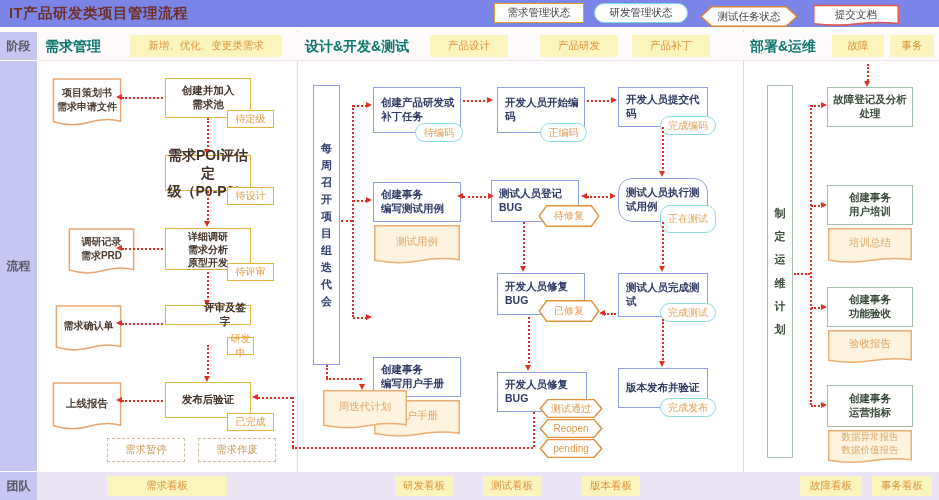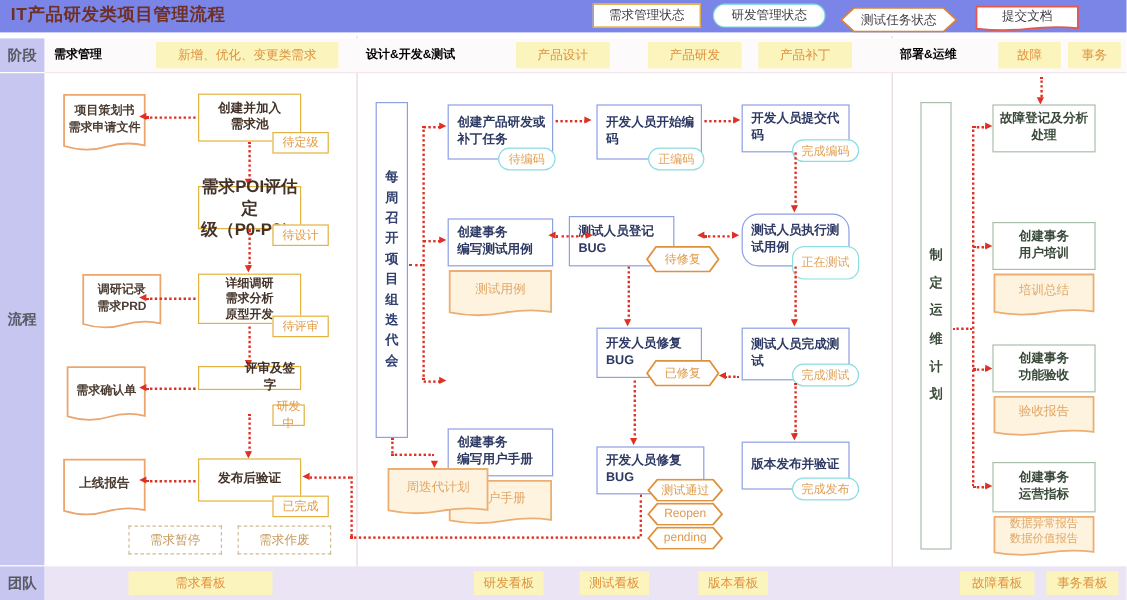--- a/index.html
+++ b/index.html
@@ -12,21 +12,21 @@
   .chip{position:absolute;top:3px;height:20px;background:#fff;display:flex;align-items:center;
         justify-content:center;font-size:10.5px;color:#3f3f46;box-sizing:border-box;}
   .chip.rect{border:1.6px solid #dfa126;}
   .chip.pillc{border:1.6px solid #7fd8de;border-radius:11px;}
   
   .labelcell{position:absolute;left:0;width:37px;background:#c6c6f1;color:#595964;
              display:flex;align-items:center;justify-content:center;font-size:12px;font-weight:700;}
   
   .hdrband{position:absolute;left:37px;top:32px;width:902px;height:28px;background:#fdfafc;}
   .teamband{position:absolute;left:37px;top:472px;width:902px;height:28px;background:#ebe4f4;}
-  .coltitle{position:absolute;top:0;height:28px;line-height:28px;font-size:10px;font-weight:800;color:#000000;}
+  .coltitle{position:absolute;top:0;height:28px;line-height:28px;font-size:14px;font-weight:800;color:#0f766e;}
   .ybadge{position:absolute;background:#fbf4bd;color:#df923e;font-size:10.5px;display:flex;
           align-items:center;justify-content:center;box-sizing:border-box;}
   .divider{position:absolute;top:30px;width:1px;height:470px;background:#e6d8e2;}
   .hline-sep{position:absolute;left:37px;top:60px;width:902px;height:1px;background:#f3e7ee;}
   
   .flow{position:absolute;left:0;top:60px;width:939px;height:412px;}
   .fbox{position:absolute;background:#fff;border:1.5px solid;display:flex;align-items:center;
         justify-content:center;text-align:center;font-weight:700;font-size:10.5px;line-height:1.3;
         white-space:pre-line;box-sizing:border-box;}
   .gold{border-color:#e4b23f;color:#433228;}
@@ -263,21 +263,21 @@
       <span>创建事务
 编写测试用例</span>
     </div>
     <div class="doc cream" style="left:373px;top:165px;width:88px;height:42px;">
       <svg viewBox="0 0 100 100" preserveAspectRatio="none">
           <path d="M2 2 L98 2 L98 83 Q76 76 53 85 Q28 95 2 84 Z" vector-effect="non-scaling-stroke"></path>
         </svg>
       <span>测试用例</span>
     </div>
 
-    <div class="fbox blue" style="left:474px;top:120px;width:88px;height:42px;">
+    <div class="fbox blue" style="left:491px;top:120px;width:88px;height:42px;">
       <span>测试人员登记
 BUG</span>
     </div>
     <div class="hex" style="left:538px;top:145px;width:62px;height:22px;">
       <svg viewBox="0 0 100 100" preserveAspectRatio="none">
           <polygon points="14,3 86,3 98,50 86,97 14,97 2,50" vector-effect="non-scaling-stroke"></polygon>
         </svg>
       <span>待修复</span>
     </div>
 

